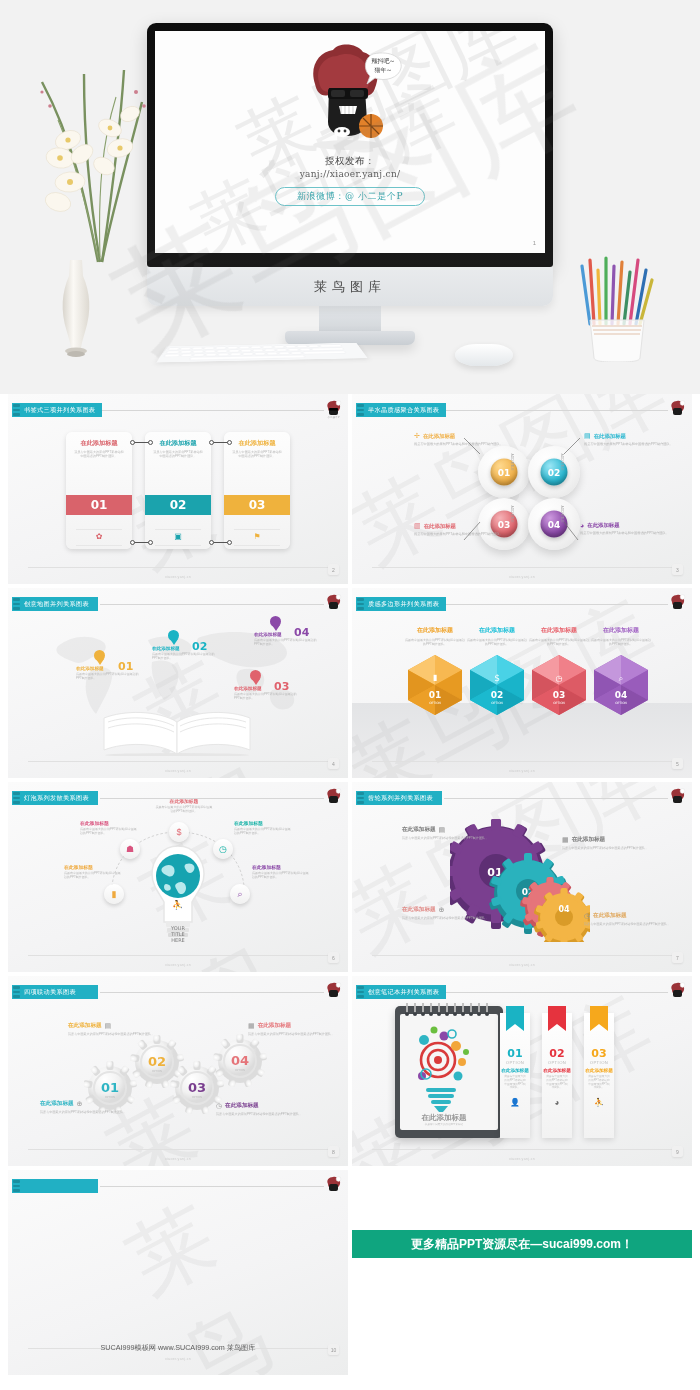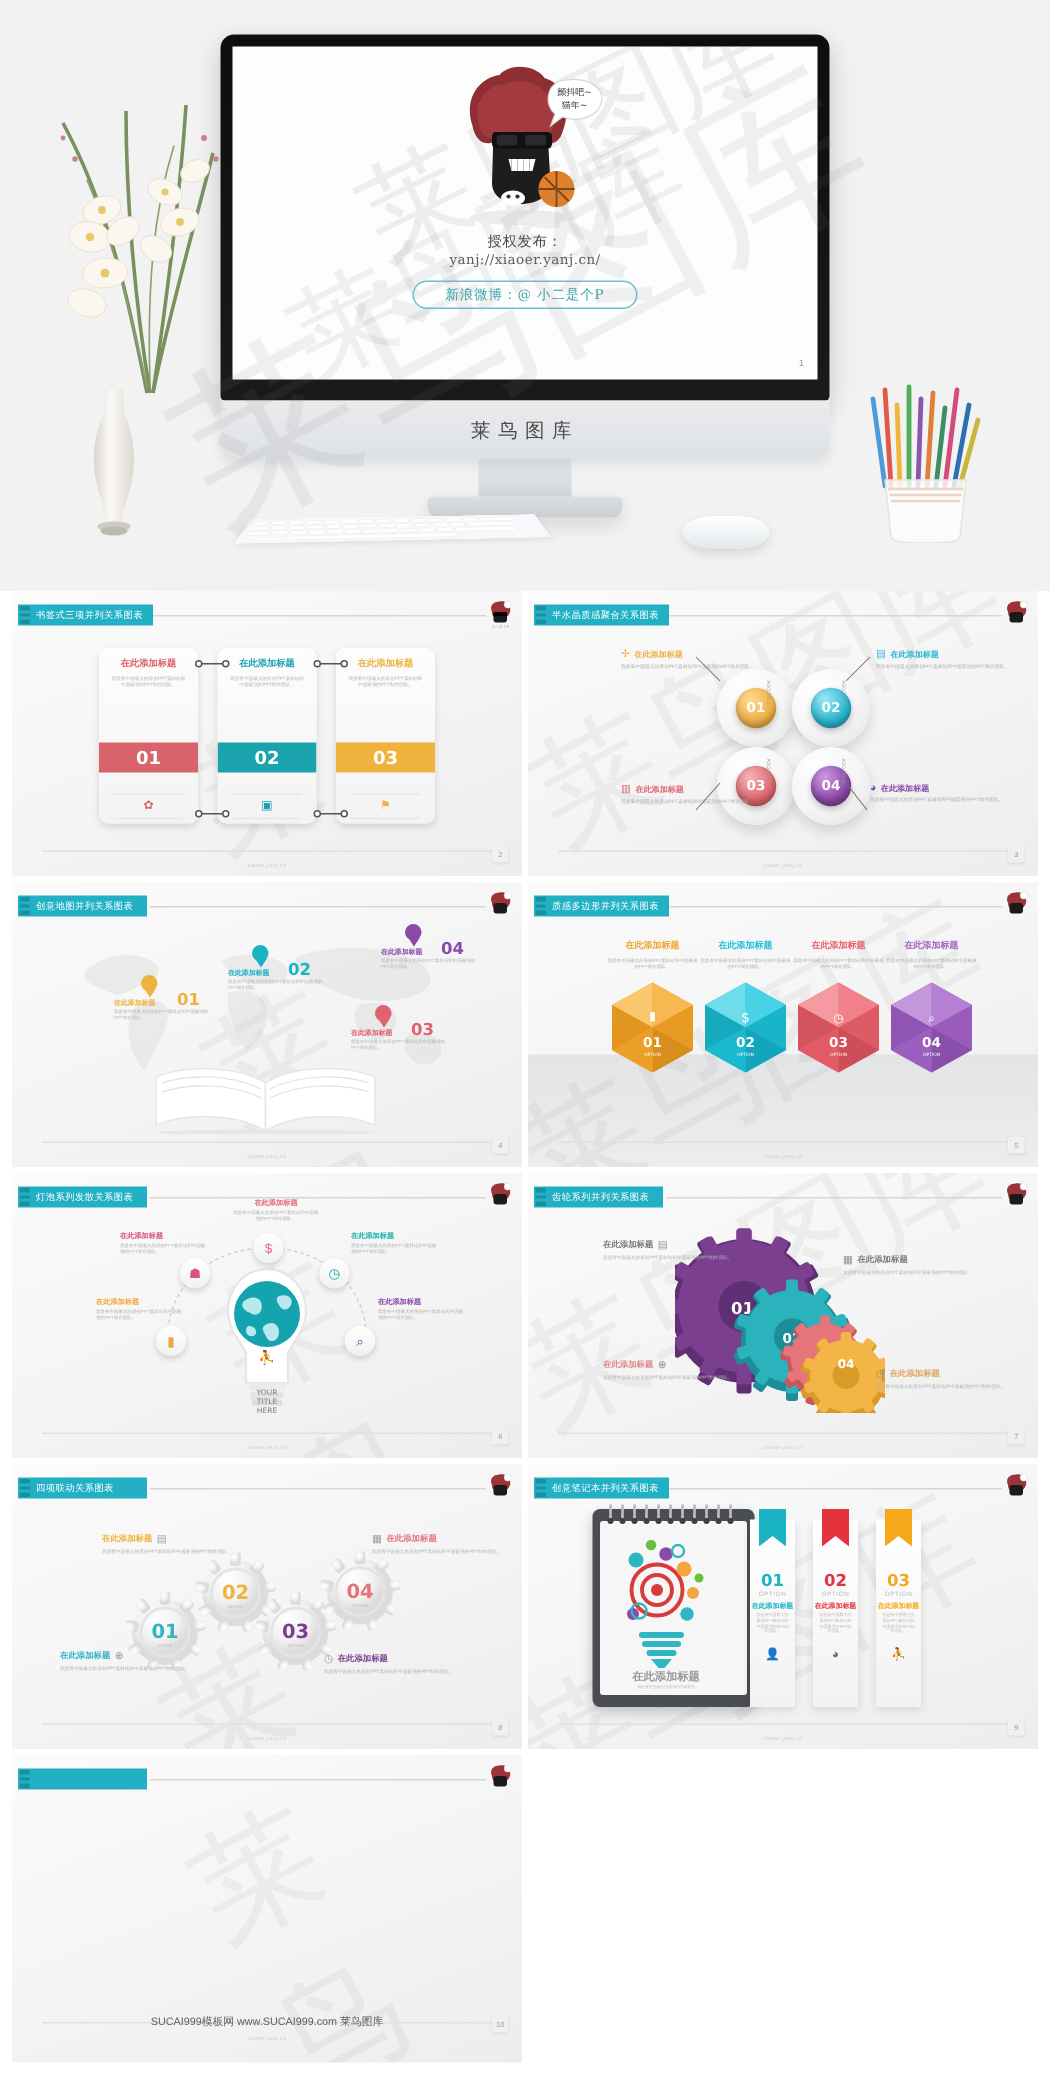--- a/index.html
+++ b/index.html
@@ -1260,16 +1260,17 @@
           <circle cx="13.5" cy="3" r="2.4" fill="#fff" stroke="#ddd" stroke-width=".4"></circle>
         </svg>
       </div>
       <div class="foot-rule" style="bottom:26px"></div>
       <div class="footer-note" style="bottom:22px">SUCAI999模板网  www.SUCAI999.com  莱鸟图库</div>
       <div class="foot-wm" style="bottom:14px">xiaoer.yanj.cn</div>
       <div class="pgnum" style="bottom:20px">10</div>
     </div>
 
     <div class="promo">
+      <div class="promo-band1">更多精品PPT资源尽在—sucai999.com！</div>
     </div>
   </div>
 
 </div>
 
 </body></html>

